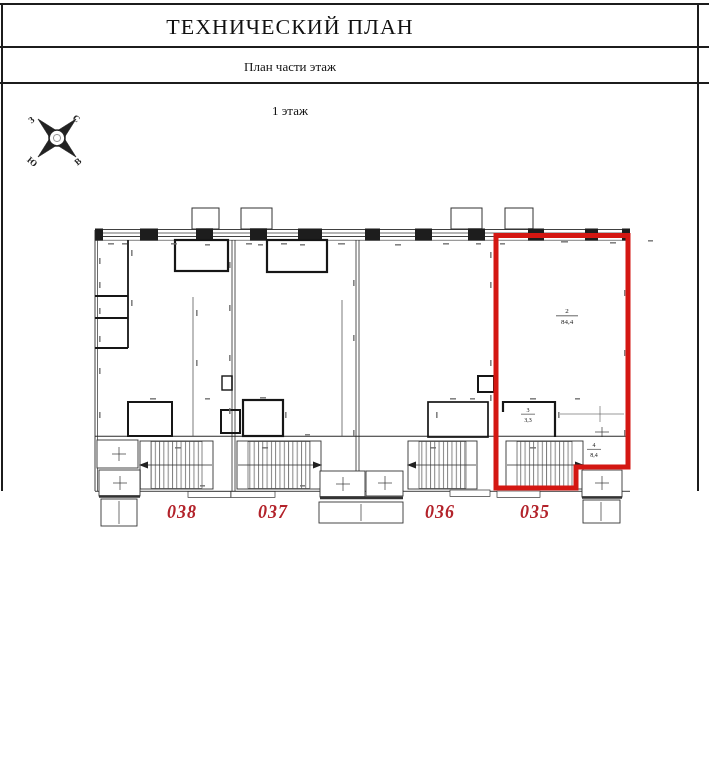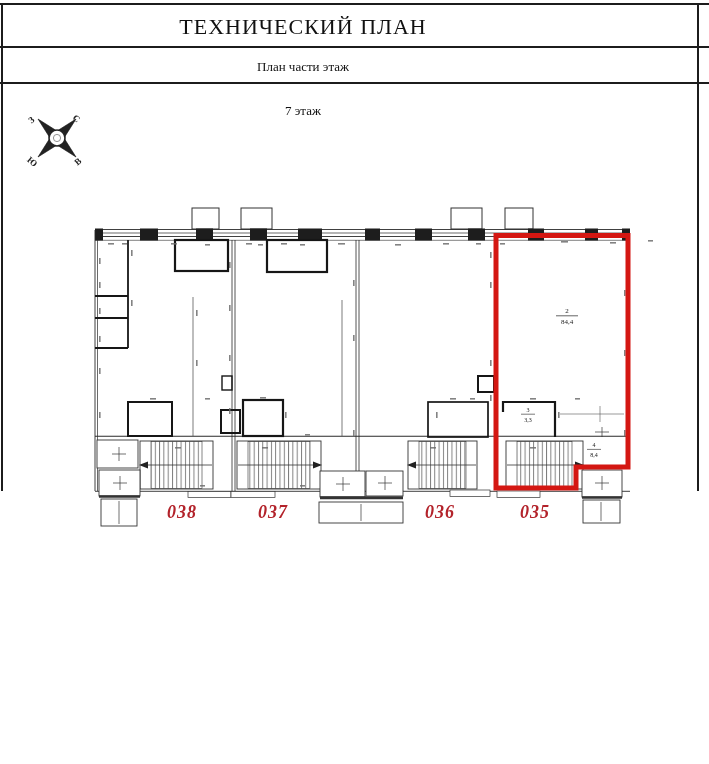--- a/index.html
+++ b/index.html
@@ -1,19 +1,19 @@
 <!DOCTYPE html>
 <html><head>
 <meta charset="utf-8">
 <style>
   html,body{margin:0;padding:0;background:#ffffff;}
   body{width:709px;height:764px;position:relative;overflow:hidden;
        font-family:"Liberation Serif", serif;color:#111;}
   .frame-line{position:absolute;background:#1c1c1c;}
-  .hdr-text{position:absolute;left:13px;width:580px;text-align:center;}
+  .hdr-text{position:absolute;left:0;width:580px;text-align:center;}
   #doc-title{top:14px;font-size:22px;letter-spacing:1px;}
   #doc-subtitle{top:59px;font-size:13px;}
   #floor-label{top:103px;font-size:13px;}
   svg{position:absolute;left:0;top:0;}
   text{font-family:"Liberation Serif", serif;}
   .tiny{font-size:7px;fill:#222;}
   .micro{font-size:6px;fill:#222;}
   .unit-num{font-size:18px;font-style:italic;font-weight:bold;letter-spacing:1px;}
   .compass-letter{font-size:9px;font-weight:bold;fill:#222;}
 </style>
@@ -21,21 +21,21 @@
 <body>
 
 <div class="frame-line" style="left:0;top:3px;width:709px;height:2px;"></div>
 <div class="frame-line" style="left:0;top:46px;width:709px;height:1.5px;"></div>
 <div class="frame-line" style="left:0;top:82px;width:709px;height:2px;"></div>
 <div class="frame-line" style="left:1px;top:3px;width:1.5px;height:488px;"></div>
 <div class="frame-line" style="left:697px;top:3px;width:1.5px;height:488px;"></div>
 
 <div class="hdr-text" id="doc-title">ТЕХНИЧЕСКИЙ ПЛАН</div>
 <div class="hdr-text" id="doc-subtitle">План части этаж</div>
-<div class="hdr-text" id="floor-label">7 этаж</div>
+<div class="hdr-text" id="floor-label">1 этаж</div>
 
 <svg width="709" height="764" viewBox="0 0 709 764">
   <defs>
     <pattern id="stairHatch" width="4.3" height="8" patternUnits="userSpaceOnUse">
       <line x1="0.5" y1="0" x2="0.5" y2="8" stroke="#555" stroke-width="0.8"></line>
     </pattern>
   </defs>
 
   <g>
     <polygon points="57,131 76,119 64,138 76,157 57,145 38,157 50,138 38,119" fill="#222" stroke="#111" stroke-width="0.6"></polygon>

